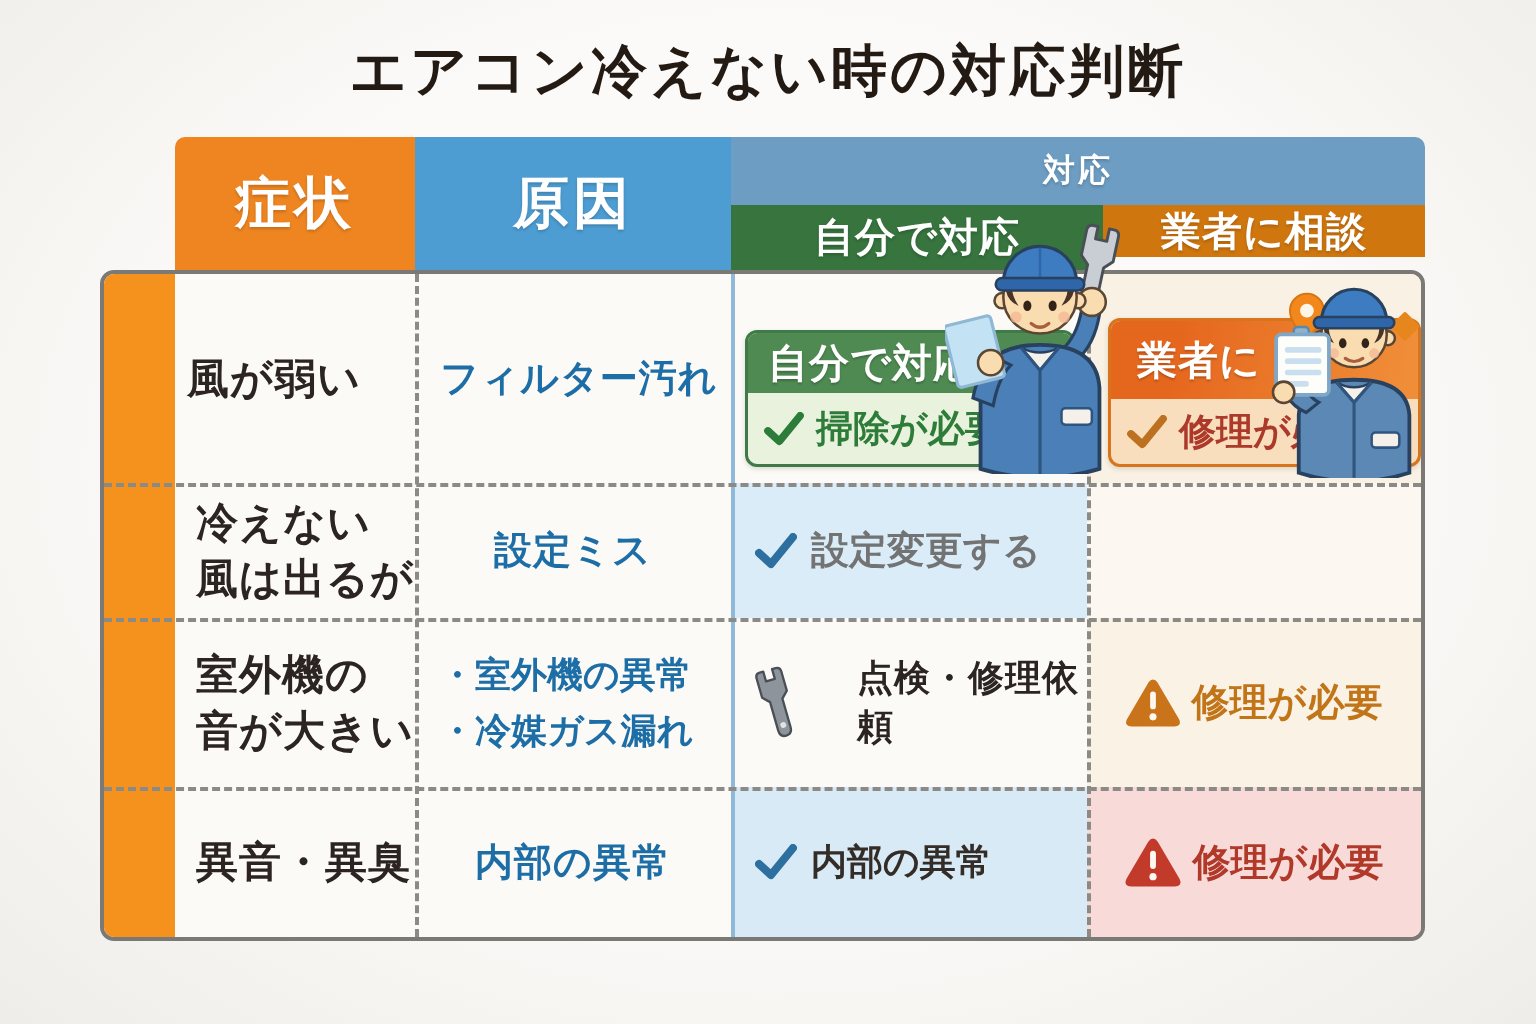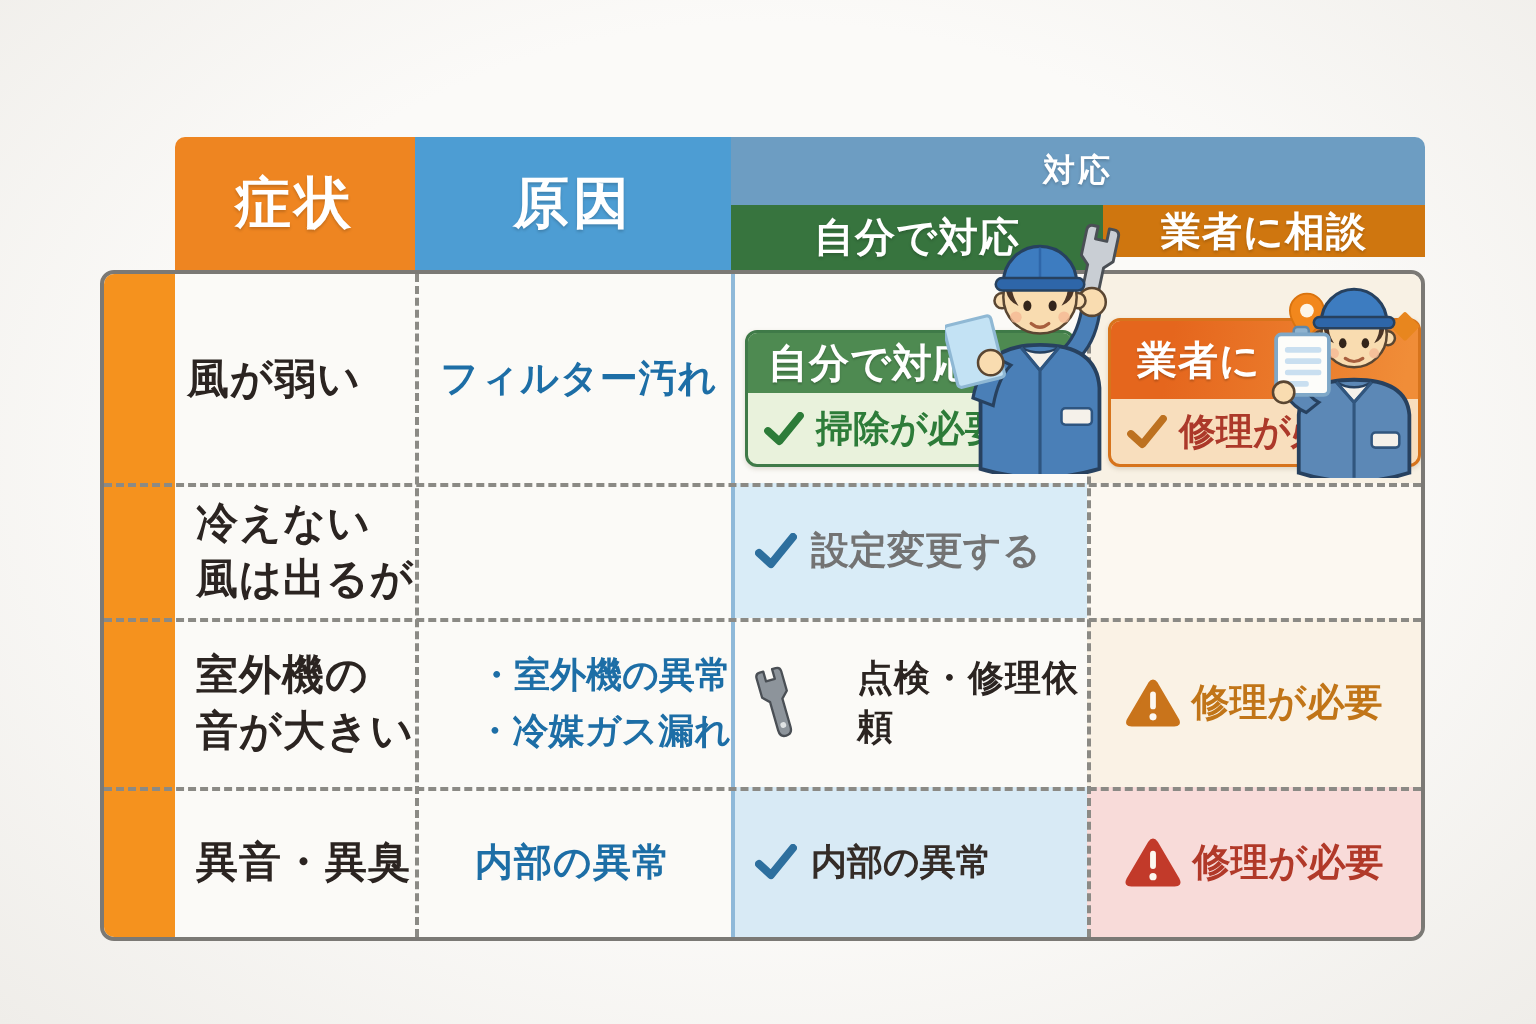--- a/index.html
+++ b/index.html
@@ -53,21 +53,21 @@
   
   .vdiv { top:0; width:0; height:663px; z-index:2; }
   .vdash { border-left:4px dashed #8b8a85; }
   .vsolid { border-left:4px solid #8fb9d9; }
   .hdiv { left:0; width:1317px; height:0; border-top:4px dashed #8b8a85; z-index:2; }
 
   
   .cell { display:flex; align-items:center; z-index:3; }
   .sym-cell { left:71px; width:240px; flex-direction:column; align-items:flex-start; justify-content:center; padding-left:21px; font-size:42px; line-height:1.32; color:#2b2421; letter-spacing:1px; }
   .cause-cell { left:311px; width:316px; justify-content:center; font-size:38px; color:#1d6ea6; letter-spacing:1px; }
-  .cause-list { left:311px; width:316px; flex-direction:column; align-items:flex-end; justify-content:center; padding-left:24px; font-size:36px; line-height:1.55; color:#1d6ea6; }
+  .cause-list { left:311px; width:316px; flex-direction:column; align-items:flex-start; justify-content:center; padding-left:24px; font-size:36px; line-height:1.55; color:#1d6ea6; }
   .self-cell { left:627px; width:356px; justify-content:flex-start; padding-left:24px; gap:14px; }
   .pro-cell  { left:983px; width:334px; justify-content:center; gap:12px; }
   .r1 { top:0;     height:209px;padding-left:12px; }
   .r2 { top:209px; height:135px; }
   .r3 { top:344px; height:169px; }
   .r4 { top:513px; height:150px; }
 
   .t-green { color:#737373; font-size:38px; }
   .t-dark  { color:#342c27; font-size:36px; }
   .t-black { color:#2b2421; font-size:36px; letter-spacing:1px;margin-left:44px; }
@@ -113,20 +113,21 @@
         <rect x="28.6" y="16" width="6.8" height="21" rx="3.4" fill="#fdf8f0"></rect>
         <circle cx="32" cy="46" r="4.2" fill="#fdf8f0"></circle>
       </symbol>
       <symbol id="sym-wrench" viewBox="0 0 48 82">
         <path d="M10,31 L10,9 Q10,4 15,4 L19,4 L19,15 L29,15 L29,4 L33,4 Q38,4 38,9 L38,31 L31,38 L31,70 Q31,78 24,78 Q17,78 17,70 L17,38 Z" fill="currentColor" stroke="#4a4f55" stroke-width="2.5" stroke-linejoin="round"></path>
         <circle cx="24" cy="66" r="3.2" fill="#e9ebec" opacity="0.9"></circle>
       </symbol>
     </defs>
   </svg>
 
+  <div class="title">エアコン冷えない時の対応判断</div>
 
   <div class="th th-symptom">症状</div>
   <div class="th th-cause">原因</div>
   <div class="th th-resp">対応</div>
   <div class="th th-self">自分で対応</div>
   <div class="th th-pro">業者に相談</div>
 
   <div class="tbody">
 
     <div class="abs bg bg-r1-pro"></div>
@@ -166,20 +167,23 @@
         <svg class="ico check-brown" width="40" height="34">
             <use href="#sym-check"></use>
           </svg>
         <span>修理が必要</span>
       </div>
     </div>
 
     <div class="abs cell sym-cell r2">
       <div>冷えない</div>
       <div>風は出るが</div>
+    </div>
+    <div class="abs cell cause-cell r2">
+      <span>設定ミス</span>
     </div>
     <div class="abs cell self-cell r2">
       <svg class="ico check-blue" width="42" height="36">
           <use href="#sym-check"></use>
         </svg>
       <span class="t-green">設定変更する</span>
     </div>
     <div class="abs cell pro-cell r2">
       <span></span>
     </div>

